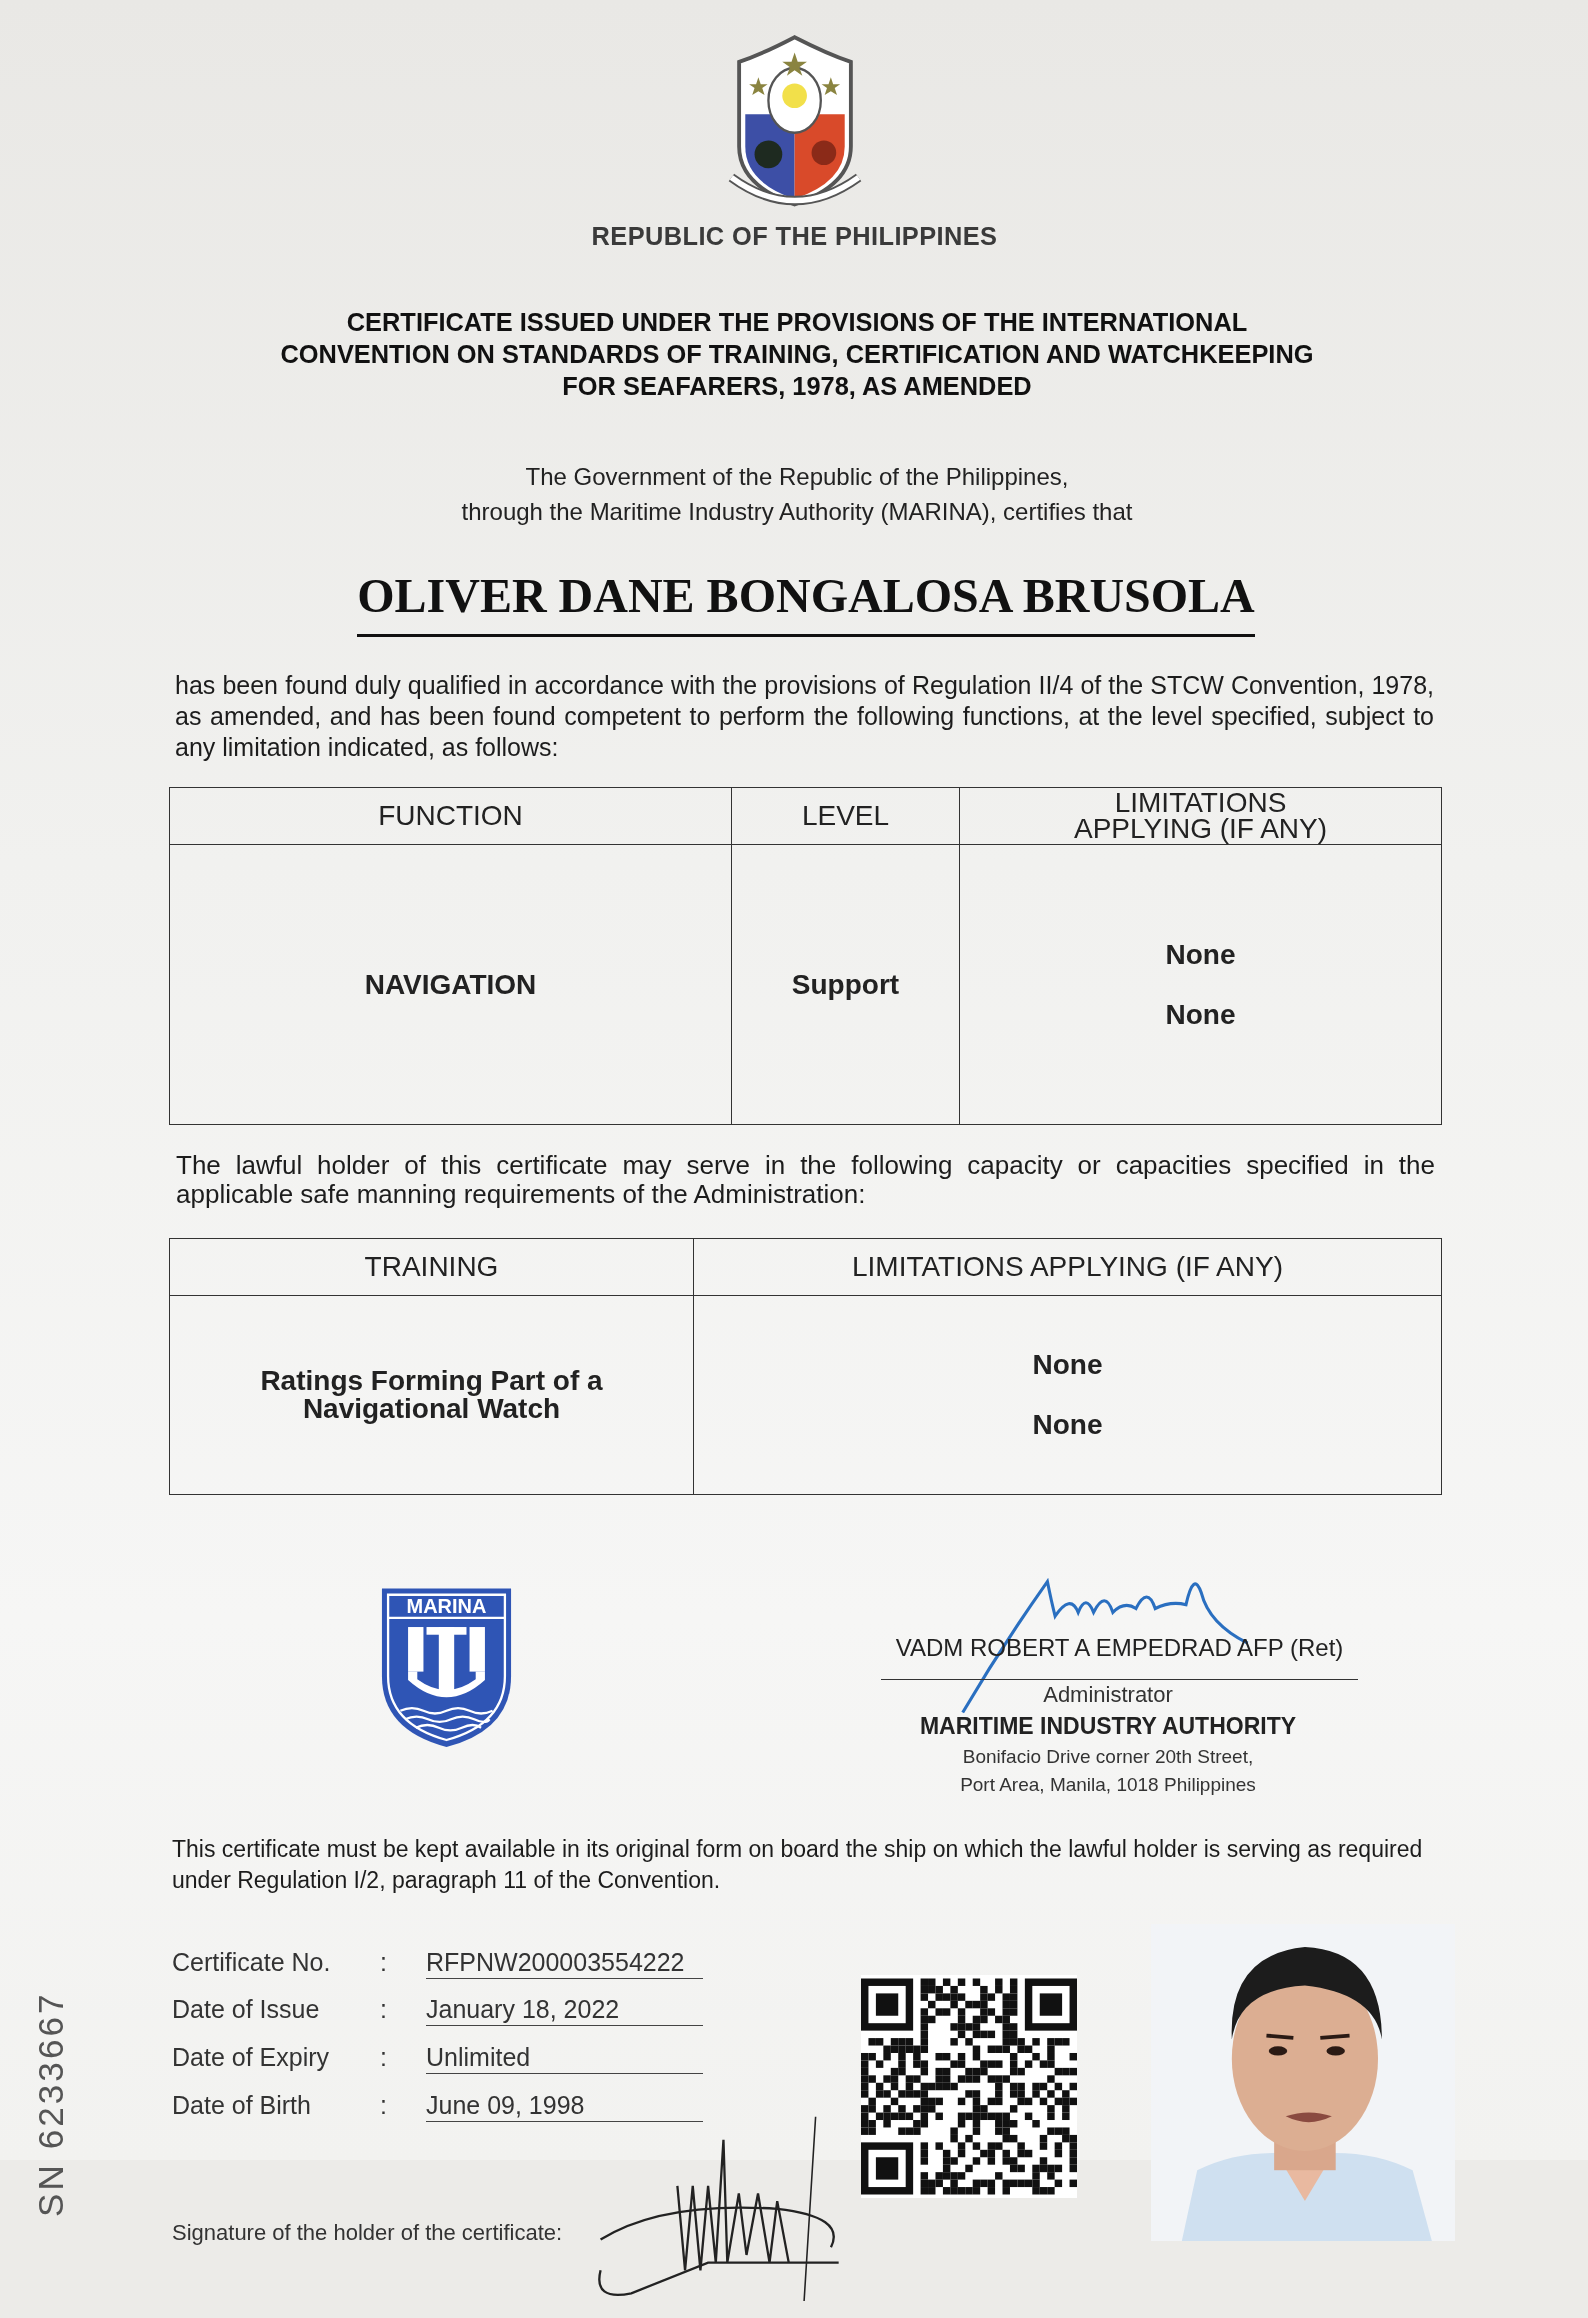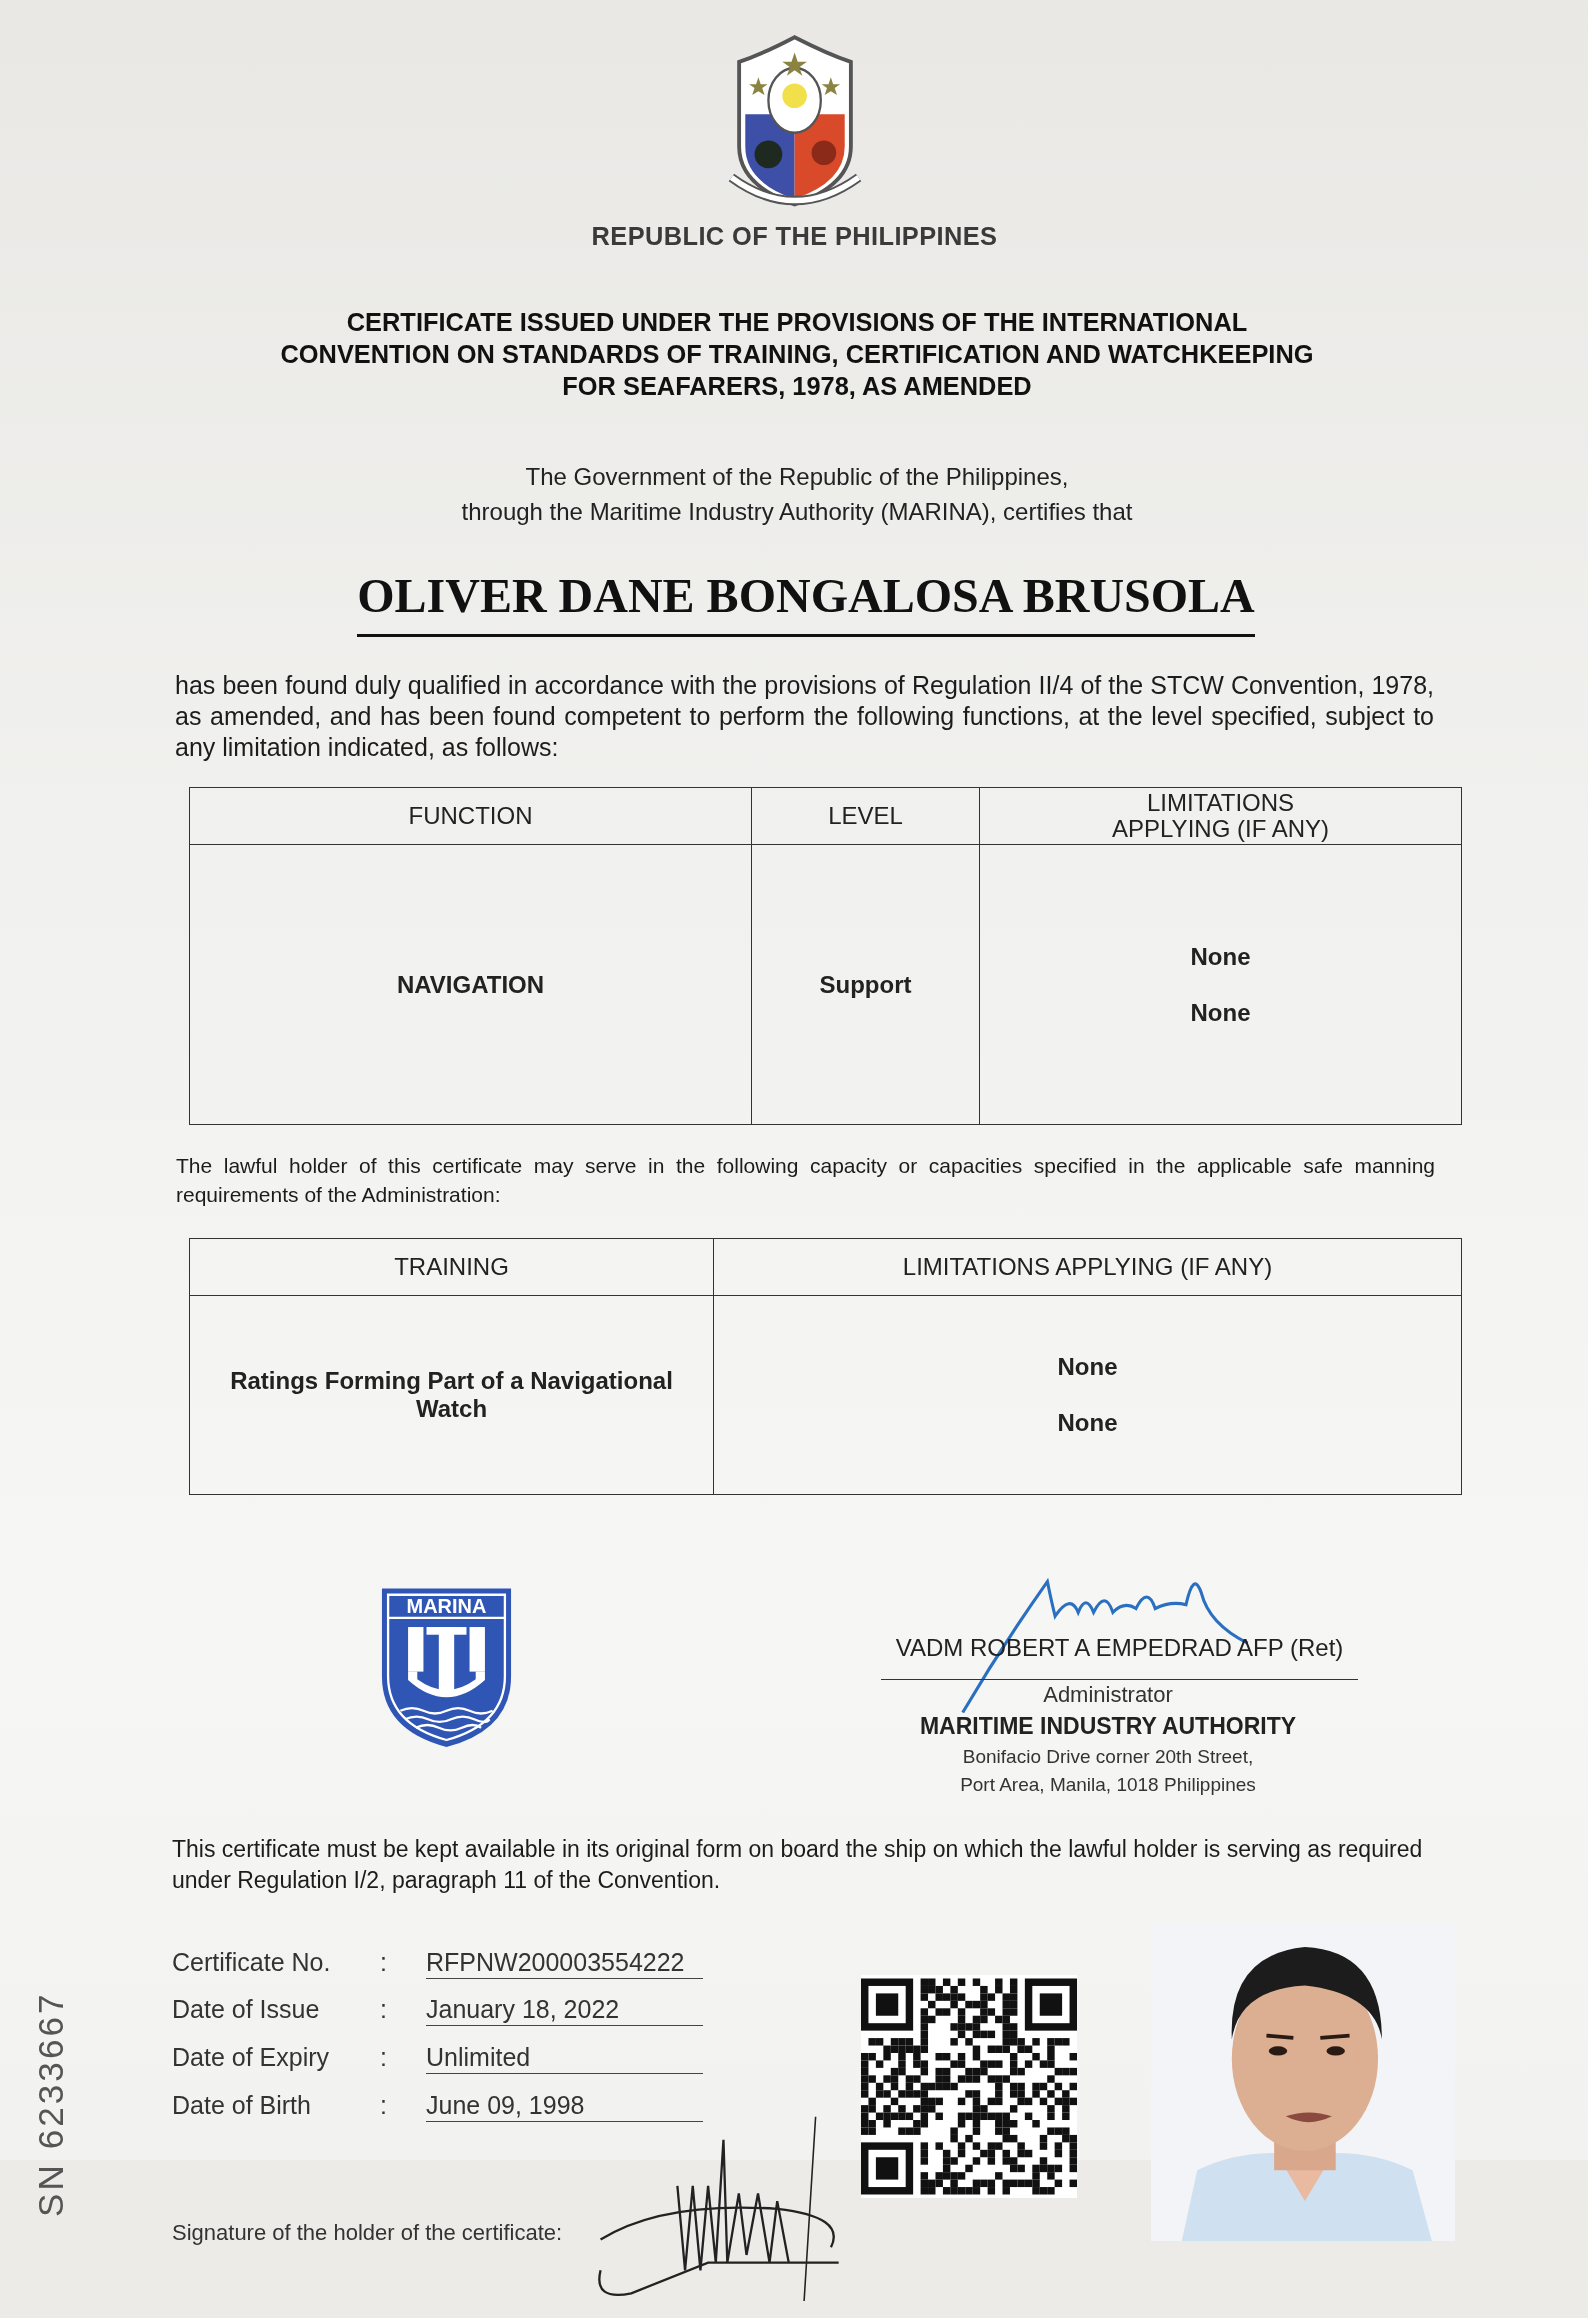--- a/index.html
+++ b/index.html
@@ -14,31 +14,31 @@
   .center { text-align:center; }
 
   #seal { left:716px; top:31px; width:158px; height:185px; }
   #republic { left:0; width:1589px; top:222px; font-size:25.4px; font-weight:bold; color:#3a3a3a; letter-spacing:0.4px; }
   #heading { left:231px; width:1132px; top:306px; font-size:25.4px; font-weight:bold; line-height:32px; color:#111; }
   #intro { left:308px; width:978px; top:459px; font-size:24px; line-height:35px; color:#222; }
   #holder-name { left:0; width:1612px; top:568px; font-size:48px; font-weight:bold; color:#111; }
   #holder-name span { border-bottom:3.8px solid #111; padding-bottom:12px;font-family:Liberation Serif, serif; }
   #qual-text { left:175px; width:1259px; top:670px; font-size:25px; line-height:31px; text-align:justify; color:#1c1c1c; }
 
-  table.cert { position:absolute; border-collapse:collapse; font-size:24px; color:#222;margin-left:20px; }
+  table.cert { position:absolute; border-collapse:collapse; font-size:28px; color:#222; }
   table.cert td, table.cert th { border:1.9px solid #333; text-align:center; font-weight:normal; }
   table.cert th { height:54px; line-height:26px; }
   table.cert td.bold { font-weight:bold; }
   #func-table { left:169px; top:787px; width:1273px; }
   #func-table td.data { height:277px; }
   #cap-table { left:169px; top:1238px; width:1273px; }
   #cap-table td.data { height:196px; }
   .lim-stack div { margin:28px 0; font-weight:bold; }
 
-  #capacity-text { left:176px; width:1259px; top:1151px; font-size:21px; line-height:29px; text-align:justify; color:#1c1c1c; }
+  #capacity-text { left:176px; width:1259px; top:1151px; font-size:26px; line-height:29px; text-align:justify; color:#1c1c1c; }
 
   #marina-logo { left:377px; top:1584px; width:139px; height:166px; }
 
   #sig-admin { left:955px; top:1570px; width:308px; height:154px; }
   #admin-name { left:881px; width:477px; top:1634px; font-size:24px; color:#222; border-bottom:1.9px solid #333; padding-bottom:17px; }
   #admin-title { left:881px; width:454px; top:1682px; font-size:22px; color:#333; }
   #admin-org { left:881px; width:454px; top:1713px; font-size:23px; font-weight:bold; color:#222; }
   #admin-addr1 { left:881px; width:454px; top:1746px; font-size:19px; color:#333; }
   #admin-addr2 { left:881px; width:454px; top:1774px; font-size:19px; color:#333; }
 

